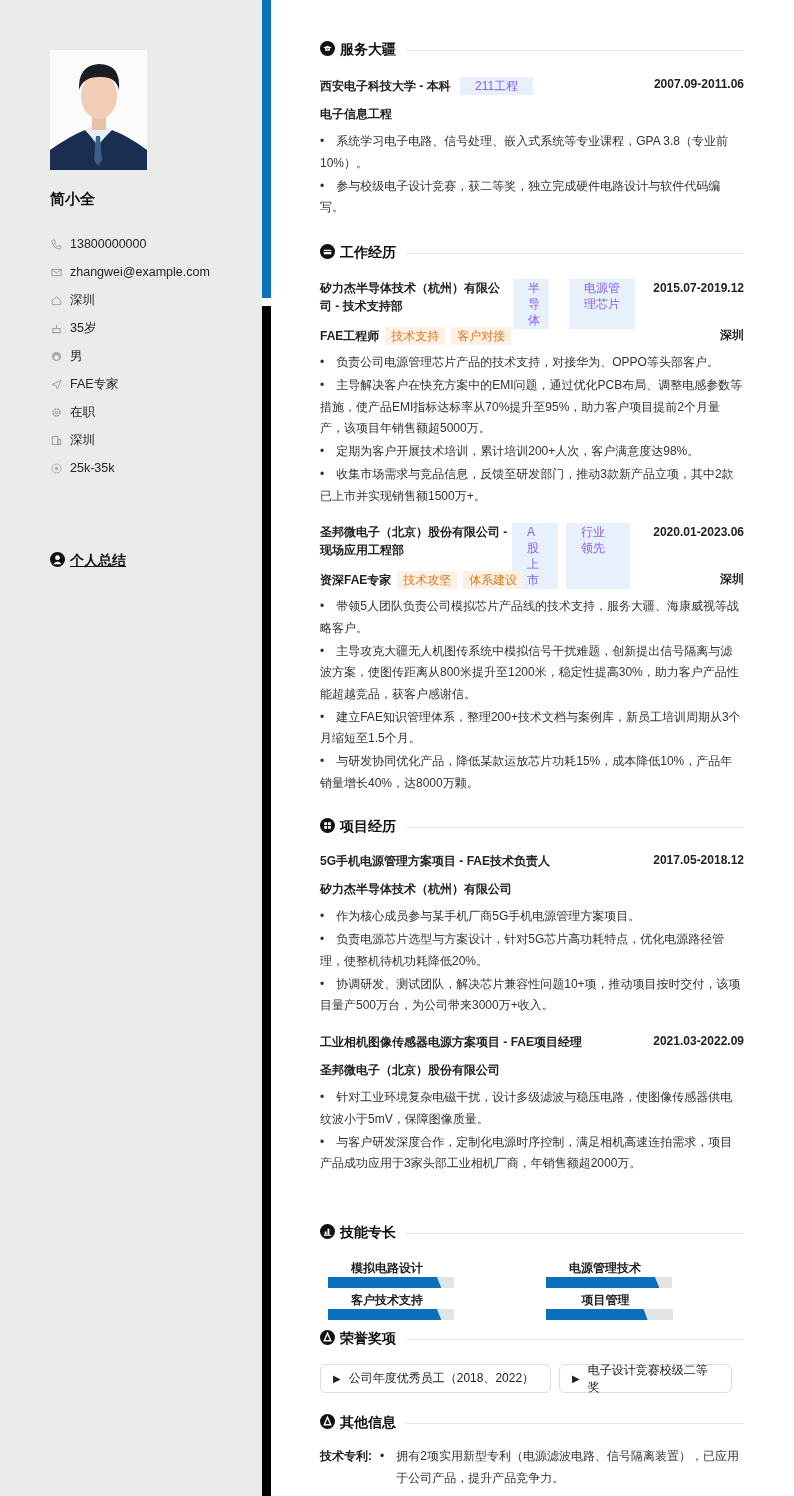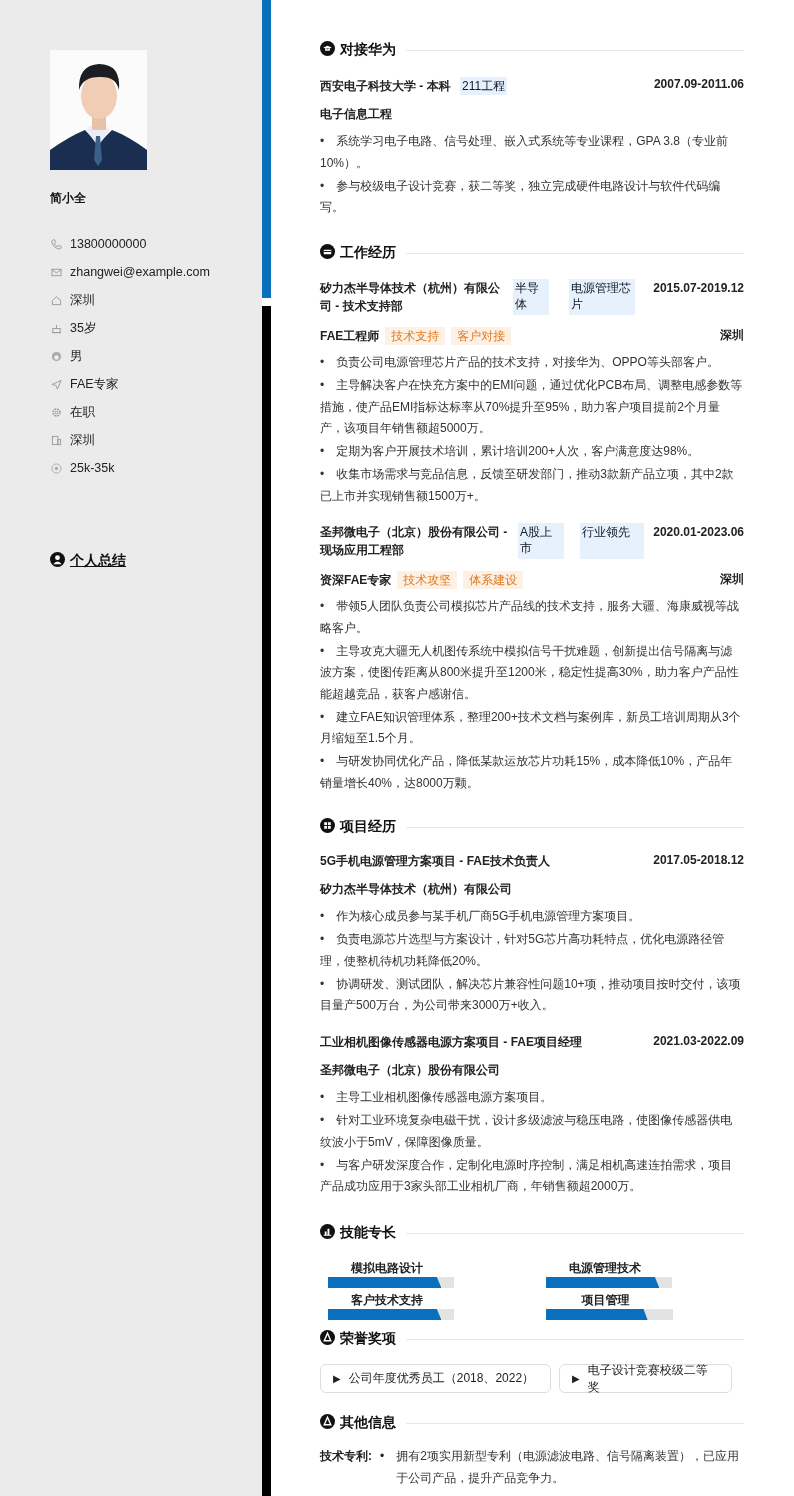--- a/index.html
+++ b/index.html
@@ -1,33 +1,33 @@
 <!DOCTYPE html>
 <html><head>
 <meta charset="utf-8">
 <style>
   * { box-sizing: border-box; margin: 0; padding: 0; }
   body { width: 794px; height: 1496px; background: #fff; font-family: "Liberation Sans", "DejaVu Sans", sans-serif; color: #222; position: relative; overflow: hidden; }
   .sidebar { position: absolute; left: 0; top: 0; width: 262px; height: 1496px; background: #ebebeb; }
   .accent-blue { position: absolute; left: 262px; top: 0; width: 9px; height: 298px; background: #0a6fbd; }
   .accent-black { position: absolute; left: 262px; top: 306px; width: 9px; height: 1190px; background: #000; }
   .photo { position: absolute; left: 50px; top: 50px; width: 97px; height: 120px; background: #fbfbfb; overflow: hidden; }
-  .name { position: absolute; left: 50px; top: 190px; font-size: 12px; font-weight: bold; color: #111; }
+  .name { position: absolute; left: 50px; top: 190px; font-size: 15px; font-weight: bold; color: #111; }
   .contacts { position: absolute; left: 50px; top: 230px; }
   .contact { display: flex; align-items: center; height: 28px; font-size: 12.5px; color: #222; }
   .contact .ic { width: 12px; height: 12px; margin-right: 8px; color: #888; display: inline-flex; align-items: center; justify-content: center; }
   .summary-title { position: absolute; left: 50px; top: 552px; display: flex; align-items: center; font-size: 14px; font-weight: bold; color: #111; text-decoration: underline; }
   .summary-title .ic { margin-right: 5px; }
   .summary-text { position: absolute; left: 50px; top: 588px; width: 162px; font-size: 12px; line-height: 21.3px; color: #222; }
   .main { position: absolute; left: 320px; top: 0; width: 424px; }
   .sec-title { position: absolute; left: 0; display: flex; align-items: center; width: 424px; font-size: 14px; font-weight: bold; color: #111; }
   .sec-title .ic { margin-right: 5px; }
   .sec-title .line { flex: 1; height: 1px; background: #e8e8e8; margin-left: 10px; }
   .row { position: absolute; left: 0; width: 424px; display: flex; justify-content: space-between; font-size: 12px; font-weight: bold; color: #222; }
-  .tag-b { display: inline-block; background: #e6f1fb; color: #0f172a; font-weight: normal; padding: 1px 2px; font-size: 12px; line-height: 16px; }
+  .tag-b { display: inline-block; background: #e6f1fb; color: #8b5cf6; font-weight: normal; padding: 1px 15px; font-size: 12px; line-height: 16px; }
   .tag-o { display: inline-block; background: #fdf0e4; color: #e07a1f; font-weight: normal; padding: 1px 6px; font-size: 12px; line-height: 16px; margin-left: 6px; }
   .bullets { position: absolute; left: 0; width: 424px; font-size: 12px; line-height: 21.5px; color: #333; }
   .bullets li { list-style: none; margin-bottom: 1.5px; }
   .bullets li::before { content: "•"; margin-right: 12px; }
   .skill { position: absolute; display: flex; align-items: center; font-size: 12px; font-weight: bold; flex-direction: column; }
   .bar { height: 11px; background: #e3e3e3; margin-left: 8px; position: relative; }
   .fill { position: absolute; left: 0; top: 0; height: 11px; background: #0a6fbd; clip-path: polygon(0 0, 96% 0, 100% 100%, 0 100%); }
   .award { position: absolute; height: 29px; border: 1px solid #ddd; border-radius: 6px; display: flex; align-items: center; padding: 0 12px; font-size: 12px; color: #222; }
   .award .tri { font-size: 10px; margin-right: 8px; }
 </style>
@@ -139,21 +139,21 @@
 <div class="accent-blue"></div>
 <div class="accent-black"></div>
 
 <div class="main">
 
   <div class="sec-title" style="top:41px">
     <span class="ic"><svg width="15" height="15" viewBox="0 0 16 16">
           <circle cx="8" cy="8" r="8" fill="#111"></circle>
           <path d="M3.5 7 L8 5 L12.5 7 L8 9 Z M5.5 8 L5.5 10.5 L10.5 10.5 L10.5 8" fill="#fff"></path>
         </svg></span>
-    <span>对接华为</span>
+    <span>服务大疆</span>
       <span class="line"></span>
   </div>
   <div class="row" style="top:77px">
     <span><span>西安电子科技大学 - 本科</span> <span class="tag-b" style="margin-left:6px">211工程</span></span>
     <span>2007.09-2011.06</span>
   </div>
   <div class="row" style="top:106px">
       <span>电子信息工程</span>
     </div>
   <ul class="bullets" style="top:131px">
@@ -183,21 +183,21 @@
     <span>深圳</span>
   </div>
   <ul class="bullets" style="top:352px">
     <li>负责公司电源管理芯片产品的技术支持，对接华为、OPPO等头部客户。</li>
     <li>主导解决客户在快充方案中的EMI问题，通过优化PCB布局、调整电感参数等措施，使产品EMI指标达标率从70%提升至95%，助力客户项目提前2个月量产，该项目年销售额超5000万。</li>
     <li>定期为客户开展技术培训，累计培训200+人次，客户满意度达98%。</li>
     <li>收集市场需求与竞品信息，反馈至研发部门，推动3款新产品立项，其中2款已上市并实现销售额1500万+。</li>
   </ul>
   <div class="row" style="top:523px;line-height:18px">
     <span style="width:192px">圣邦微电子（北京）股份有限公司 - 现场应用工程部</span>
-    <span style="display:flex;gap:16px;margin-left:6px">
+    <span style="display:flex;gap:8px;">
         <span class="tag-b" style="width:46px">A股上市</span>
         <span class="tag-b" style="width:64px">行业领先</span>
       </span>
     <span style="flex:1;text-align:right">2020.01-2023.06</span>
   </div>
   <div class="row" style="top:571px">
     <span><span>资深FAE专家</span><span class="tag-o">技术攻坚</span><span class="tag-o">体系建设</span></span>
     <span>深圳</span>
   </div>
   <ul class="bullets" style="top:596px">
@@ -231,21 +231,20 @@
     <li>协调研发、测试团队，解决芯片兼容性问题10+项，推动项目按时交付，该项目量产500万台，为公司带来3000万+收入。</li>
   </ul>
   <div class="row" style="top:1034px">
     <span>工业相机图像传感器电源方案项目 - FAE项目经理</span>
       <span>2021.03-2022.09</span>
   </div>
   <div class="row" style="top:1062px">
       <span>圣邦微电子（北京）股份有限公司</span>
     </div>
   <ul class="bullets" style="top:1087px">
-    <li>主导工业相机图像传感器电源方案项目。</li>
     <li>针对工业环境复杂电磁干扰，设计多级滤波与稳压电路，使图像传感器供电纹波小于5mV，保障图像质量。</li>
     <li>与客户研发深度合作，定制化电源时序控制，满足相机高速连拍需求，项目产品成功应用于3家头部工业相机厂商，年销售额超2000万。</li>
   </ul>
 
   <div class="sec-title" style="top:1224px">
     <span class="ic"><svg width="15" height="15" viewBox="0 0 16 16">
           <circle cx="8" cy="8" r="8" fill="#111"></circle>
           <rect x="5" y="8" width="2" height="4" fill="#fff"></rect>
           <rect x="8" y="5" width="2" height="7" fill="#fff"></rect>
           <path d="M4 12 L12 12" stroke="#fff"></path>

